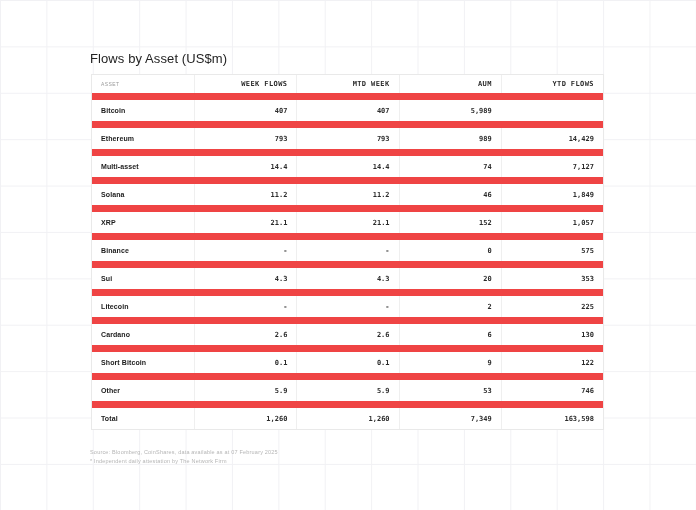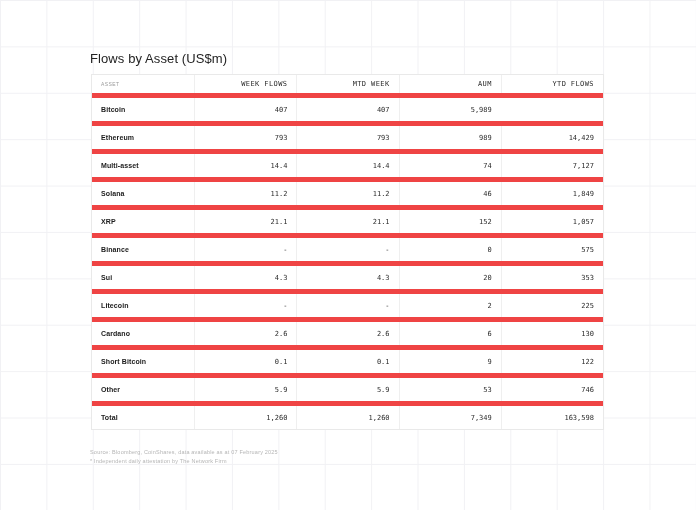--- a/index.html
+++ b/index.html
@@ -24,39 +24,39 @@
     position:absolute;left:91px;top:74px;width:513px;
     box-sizing:border-box;
     background:#ffffff;
     border:1px solid #e9e9e9;
   }
   .trow{
     display:grid;
     grid-template-columns:20% 20% 20% 20% 20%;
     height:28px;
     box-sizing:border-box;
-    border-top:5px solid #ef4444;
+    border-top:7px solid #ef4444;
   }
   .trow.head{
     height:18px;
     border-top:none;
   }
   .cell{
     display:flex;align-items:center;
     box-sizing:border-box;
     padding:0 9px;
     border-left:1px solid #efefef;
     overflow:hidden;white-space:nowrap;
   }
   .cell:first-child{border-left:none;}
   .hcell{
     font-size:5px;letter-spacing:.4px;color:#9a9a9a;
     font-weight:400;
   }
-  .hcell.num, .cell.num{justify-content:flex-end;text-align:center;}
+  .hcell.num, .cell.num{justify-content:flex-end;text-align:center;font-weight:bold;}
   .cell.asset{
     font-size:7px;font-weight:700;color:#1a1a1a;letter-spacing:.1px;
   }
   .cell.num{
     font-family:"DejaVu Sans Mono", monospace;
     font-size:7px;color:#2b2b2b;
   }
   .footer{
     position:absolute;left:90px;top:448px;
     font-size:5.5px;line-height:9px;color:#b5b5b5;letter-spacing:.2px;

